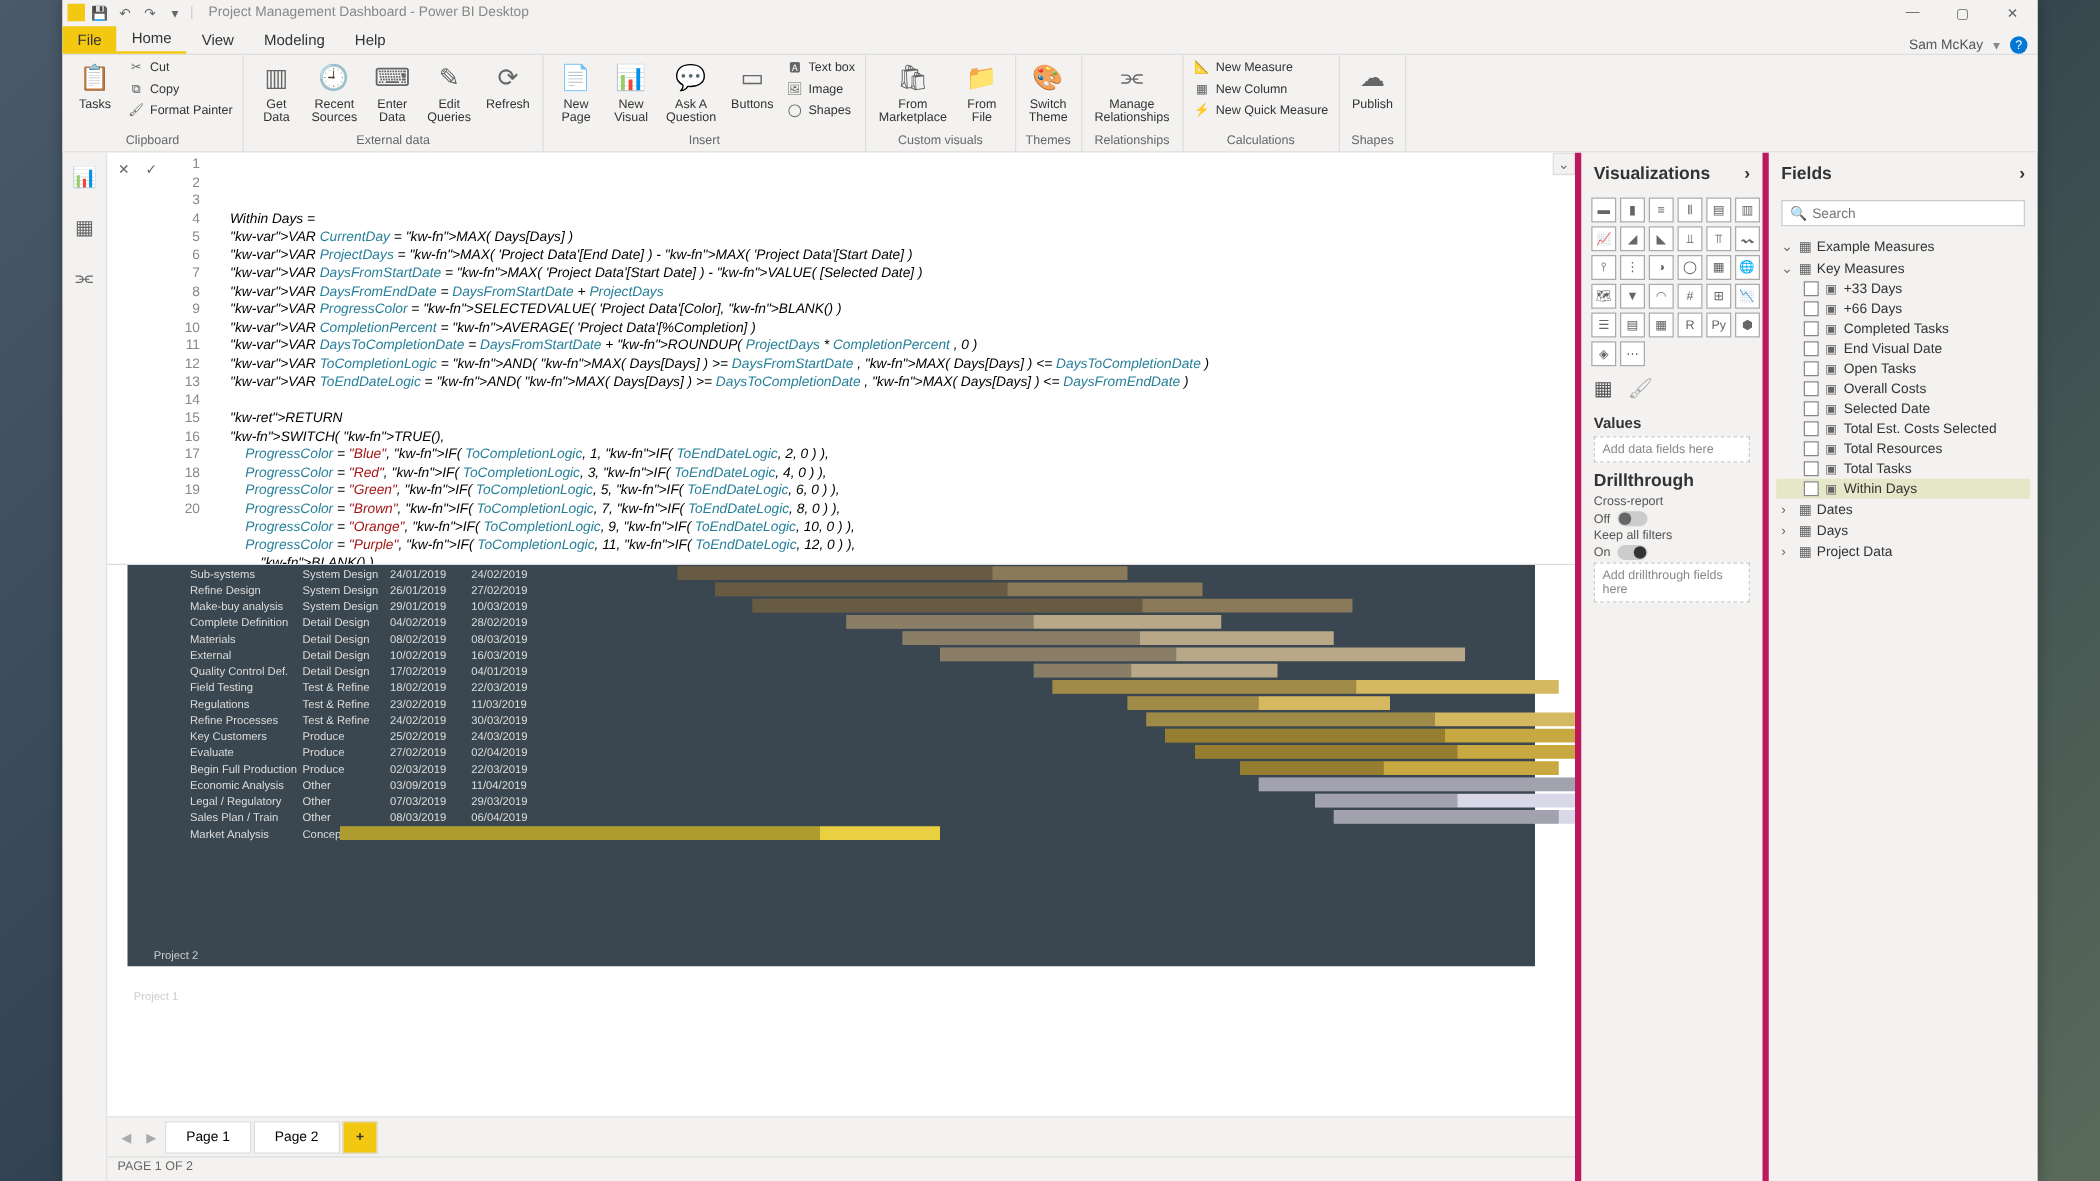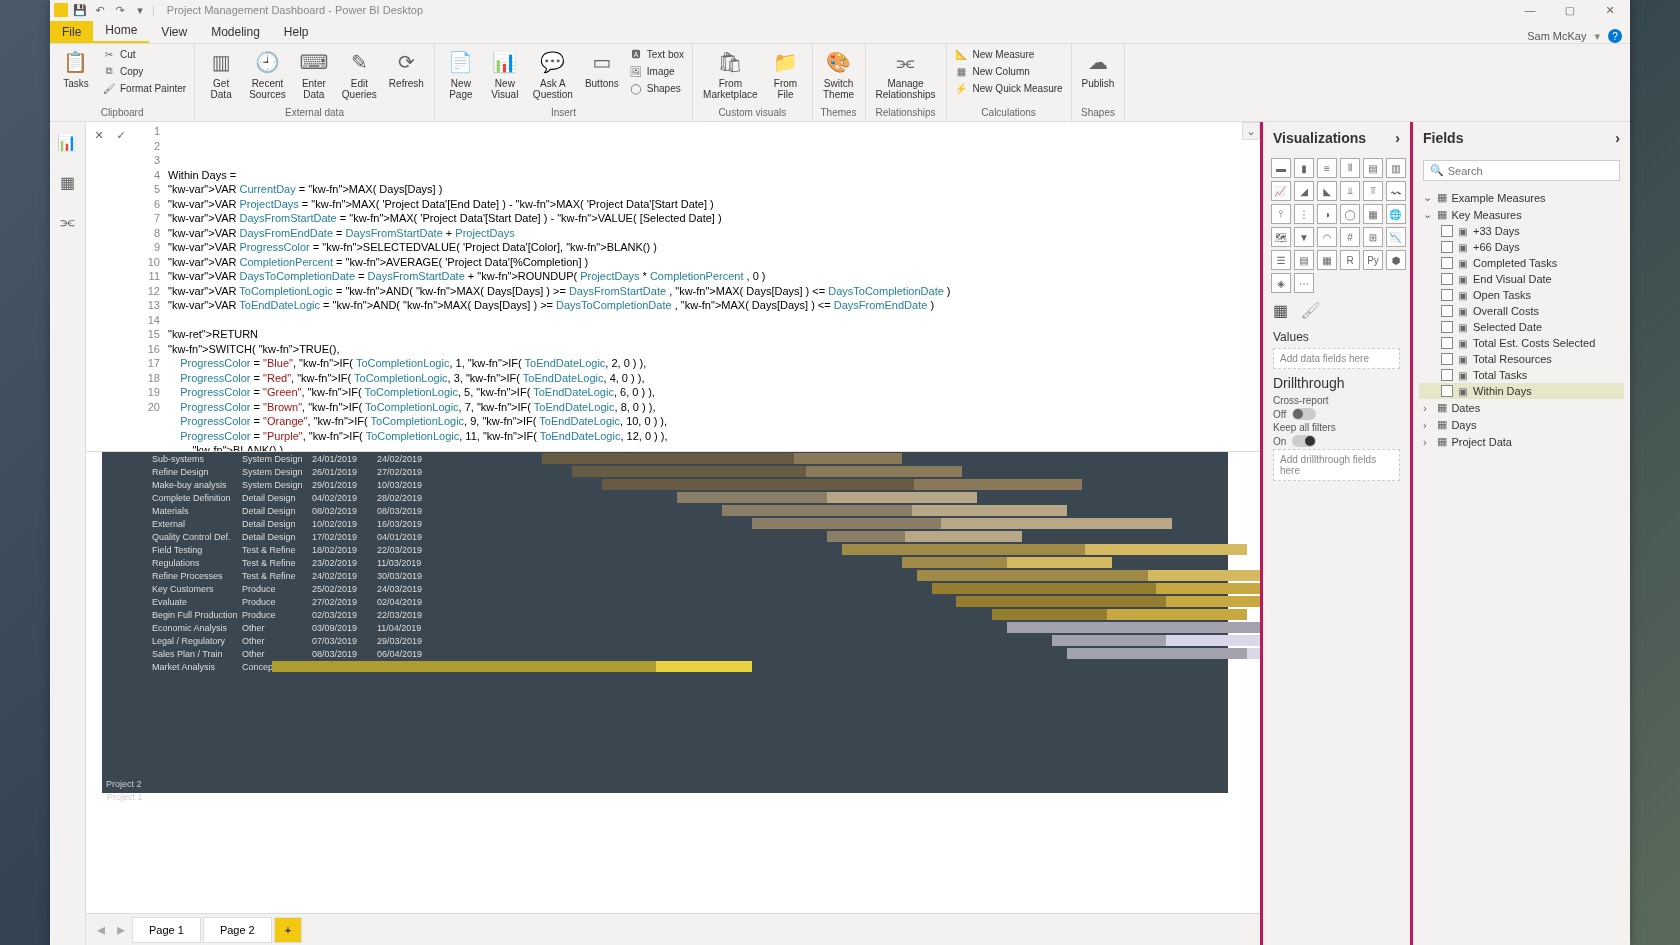--- a/index.html
+++ b/index.html
@@ -40,48 +40,48 @@
 .left-rail { width: 36px; background: #f3f2f1; border-right: 1px solid #ddd; display: flex; flex-direction: column; align-items: center; padding-top: 8px; gap: 16px; }
 .left-rail-btn { width: 24px; height: 24px; display: flex; align-items: center; justify-content: center; cursor: pointer; color: #666; }
 
 .canvas-area { flex: 1; display: flex; flex-direction: column; background: #eee; position: relative; }
 .formula-bar { background: #fff; border-bottom: 1px solid #ddd; display: flex; font-family: Consolas, monospace; font-size: 11px; min-height: 0; max-height: 330px; overflow: hidden; position: relative; }
 .formula-left { width: 54px; display: flex; flex-direction: column; }
 .formula-btns { display: flex; padding: 4px; gap: 4px; }
 .fx-btn { width: 18px; height: 18px; display: flex; align-items: center; justify-content: center; color: #666; cursor: pointer; }
 .formula-code { flex: 1; padding: 2px 4px; white-space: pre; overflow: auto; line-height: 14.5px; position: relative; }
 .gutter { position: absolute; left: 0; top: 2px; width: 20px; text-align: right; color: #888; line-height: 14.5px; }
-.code-body { margin-left: 24px; }
+.code-body { margin-left: 40px; font-style: italic; }
 .kw-str { color: #a31515; }
 .kw-id { color: #267f99; }
 .expand-chevron { position: absolute; right: 0; top: 0; width: 18px; height: 18px; background: #f3f2f1; border: 1px solid #ddd; display:flex; align-items:center; justify-content:center; color:#666; cursor:pointer; }
 
 .report-canvas { flex: 1; background: #fff; position: relative; margin: 0; overflow: hidden; }
 .gantt-visual { position: absolute; left: 16px; top: 0; right: 32px; bottom: 120px; background: #3a4750; }
 .gantt-label-project1 { position: absolute; left: 5px; top: 340px; font-size: 9px; color: #ccc; }
-.gantt-label-project2 { position: absolute; left: 4px; bottom: 4px; font-size: 9px; color: #ccc; }
+.gantt-label-project2 { position: absolute; left: 21px; bottom: 4px; font-size: 9px; color: #ccc; }
 .gantt-table { position: absolute; left: 50px; top: 0; width: 300px; bottom: 0; font-size: 9px; color: #ddd; }
 .gantt-row { display: grid; grid-template-columns: 90px 70px 65px 65px; height: 13px; align-items: center; }
 .gantt-bars { position: absolute; left: 350px; right: 8px; top: 0; bottom: 0; }
 .bar { position: absolute; height: 11px; }
 
 
 .page-tabs { height: 32px; background: #f3f2f1; border-top: 1px solid #ddd; display: flex; align-items: center; padding: 0 6px; gap: 2px; }
 .page-nav-btn { width: 18px; height: 18px; display: flex; align-items: center; justify-content: center; color: #aaa; cursor: pointer; }
 .page-tab { padding: 6px 16px; background: #fff; border: 1px solid #ddd; font-size: 11px; cursor: pointer; }
 .page-tab.add { background: #f2c811; color: #333; font-weight: bold; padding: 6px 10px; }
 
 
-.side-pane { width: 150px; background: #f3f2f1; border-left: 3px solid #be185d; display: flex; flex-direction: column; font-size: 11px; }
+.side-pane { width: 150px; background: #f3f2f1; border-left: 5px solid #be185d; display: flex; flex-direction: column; font-size: 11px; }
 .side-pane.fields { width: 220px; }
 .pane-header { padding: 8px 10px; font-size: 14px; font-weight: 600; color: #333; display: flex; align-items: center; justify-content: space-between; }
 .viz-grid { display: grid; grid-template-columns: repeat(6, 20px); gap: 3px; padding: 4px 8px; }
 .viz-icon { width: 20px; height: 20px; background: #fff; border: 1px solid #aaa; cursor: pointer; display: flex; align-items: center; justify-content: center; font-size: 10px; color: #666; }
 .pane-section { padding: 6px 10px; }
-.pane-section-title { font-size: 12px; font-weight: 400; color: #333; margin-bottom: 4px; }
+.pane-section-title { font-size: 12px; font-weight: 700; color: #333; margin-bottom: 4px; }
 .field-well { background: #fff; border: 1px dashed #ccc; padding: 4px 6px; color: #888; font-size: 10px; margin-bottom: 6px; }
 .toggle { display: flex; align-items: center; gap: 6px; font-size: 10px; color: #555; margin: 2px 0; }
 .toggle-switch { width: 24px; height: 12px; background: #ccc; border-radius: 6px; position: relative; }
 .toggle-switch::after { content: ''; width: 10px; height: 10px; background: #666; border-radius: 50%; position: absolute; top: 1px; left: 1px; }
 .toggle-switch.on::after { left: 13px; background: #333; }
 
 .search-box { margin: 6px 10px; display: flex; align-items: center; background: #fff; border: 1px solid #ccc; padding: 3px 6px; gap: 4px; }
 .search-box input { border: none; outline: none; flex: 1; font-size: 11px; }
 .field-tree { padding: 2px 6px; }
 .tree-node { display: flex; align-items: center; gap: 4px; padding: 2px 4px; cursor: pointer; color: #333; font-size: 11px; }
@@ -482,20 +482,23 @@
       </div>
 
       <div class="page-tabs">
         <span class="page-nav-btn">◂</span>
         <span class="page-nav-btn">▸</span>
         <div class="page-tab">Page 1</div>
         <div class="page-tab">Page 2</div>
         <div class="page-tab add">+</div>
       </div>
 
+      <div class="statusbar">
+        <span>PAGE 1 OF 2</span>
+      </div>
     </div>
 
     <div class="side-pane">
       <div class="pane-header">
           <span>Visualizations</span>
           <span>›</span>
         </div>
       <div class="viz-grid">
         <div class="viz-icon">▬</div>
         <div class="viz-icon">▮</div>

